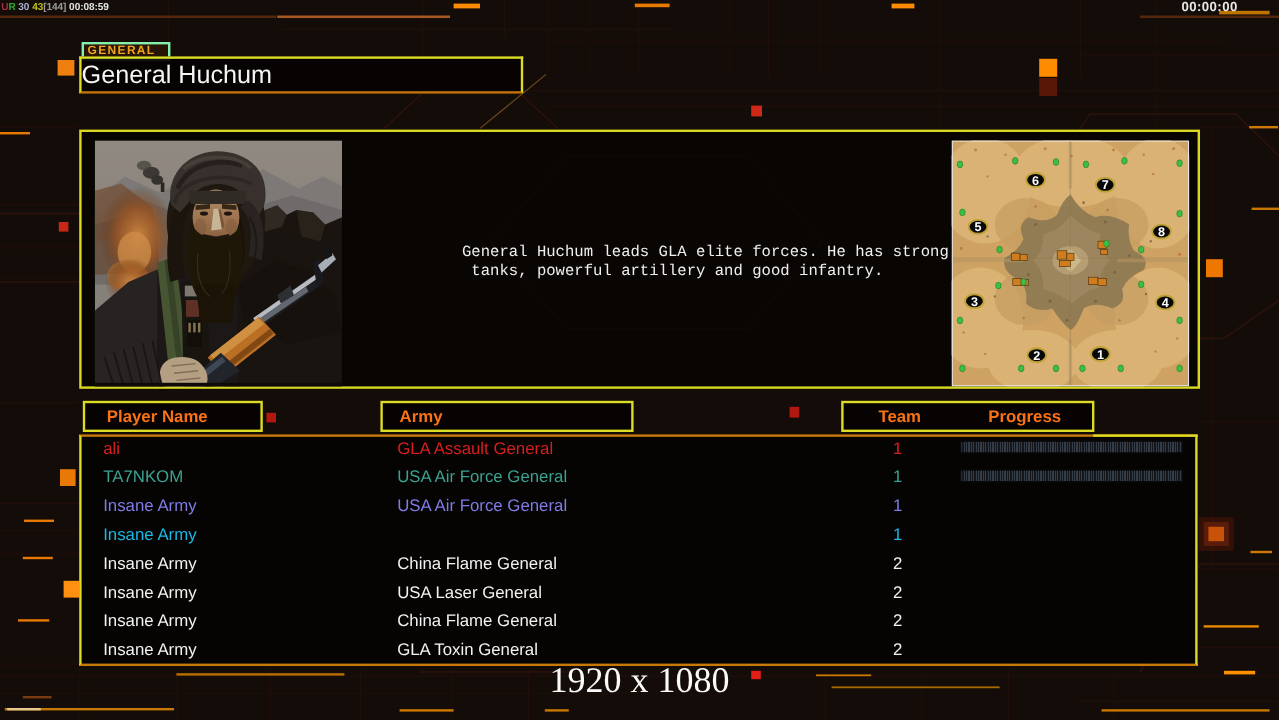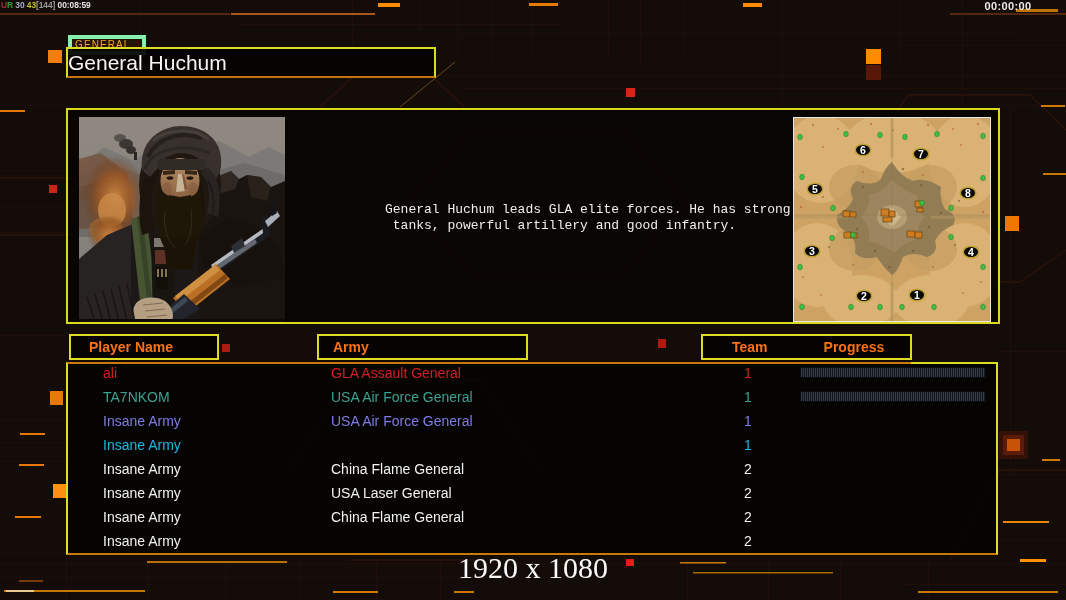--- a/index.html
+++ b/index.html
@@ -1,28 +1,28 @@
 <!DOCTYPE html>
 <html><head>
 <meta charset="utf-8">
 <style>
 html,body{margin:0;padding:0;}
 body{width:1066px;height:600px;background:#130c08;overflow:hidden;position:relative;font-family:"Liberation Sans",sans-serif;}
 .abs{position:absolute;}
-#gentab{left:68px;top:35px;width:67px;height:12px;border:4px solid #86efac;background:#261505;color:#f2a51c;font-size:10px;font-weight:normal;letter-spacing:1.1px;line-height:12px;padding-left:3px;}
+#gentab{left:68px;top:35px;width:67px;height:12px;border:2px solid #86efac;background:#261505;color:#f2a51c;font-size:10px;font-weight:bold;letter-spacing:1.1px;line-height:12px;padding-left:3px;}
 #titlebox{left:66px;top:47px;width:366px;height:27px;border:2px solid #dcdc26;border-bottom-color:#c27408;background:rgba(5,3,2,0.92);color:#f5f5f5;font-size:21px;line-height:28px;}
 #mainpanel{left:66px;top:108px;width:930px;height:212px;border:2px solid #d9d922;background:rgba(7,4,2,0.78);}
 #desc{left:385px;top:202px;width:330px;color:#efefef;font-size:13px;line-height:15.5px;white-space:pre;font-family:Liberation Mono, monospace;}
 #hdr1{left:69px;top:334px;width:146px;height:22px;}
 #hdr2{left:317px;top:334px;width:207px;height:22px;}
 #hdr3{left:701px;top:334px;width:207px;height:22px;}
 .hdr{border:2px solid #dcdc26;background:rgba(5,3,2,0.92);color:#f97316;font-size:14px;font-weight:bold;line-height:22px;}
 #tbody{left:66px;top:362px;width:928px;height:189px;border:2px solid #dcdc26;border-top-color:#c97a06;border-bottom-color:#c97a06;background:rgba(5,3,1,0.88);}
 .row{position:absolute;left:0;width:1066px;height:24px;font-size:14px;line-height:24px;}
-.pn{position:absolute;left:103px;text-align:right;}
+.pn{position:absolute;left:86px;text-align:right;}
 .ar{position:absolute;left:331px;}
 .tm{position:absolute;left:736px;width:24px;text-align:center;}
 .bar{position:absolute;left:800px;top:6px;width:186px;height:11px;background:repeating-linear-gradient(90deg,#343c46 0px,#343c46 1px,#14171c 1px,#14171c 2px);border:1px solid #090b0e;box-sizing:border-box;}
 #res{left:458px;top:551px;width:180px;color:#fafafa;font-size:30px;font-family:"Liberation Serif",serif;}
 #fps{left:1px;top:0px;font-size:8.4px;font-weight:bold;letter-spacing:-0.05px;}
 #clock{left:958px;top:0px;width:100px;text-align:center;color:#e8e8e8;font-size:11px;font-weight:bold;letter-spacing:0.35px;}
 </style>
 </head>
 <body>
 <svg id="bgsvg" class="abs" style="left:0;top:0" width="1066" height="600" viewBox="0 0 1066 600">
@@ -348,18 +348,19 @@
       <span class="ar">USA Laser General</span>
       <span class="tm">2</span>
     </div>
 <div class="row" style="top:505px;color:#f2f2f2">
       <span class="pn">Insane Army</span>
       <span class="ar">China Flame General</span>
       <span class="tm">2</span>
     </div>
 <div class="row" style="top:529px;color:#f2f2f2">
       <span class="pn">Insane Army</span>
+      <span class="ar">GLA Toxin General</span>
       <span class="tm">2</span>
     </div>
 </div>
 <div id="res" class="abs">1920 x 1080</div>
 <div id="fps" class="abs"><span style="color:#a03038">U</span><span style="color:#2ea22e">R</span> <span style="color:#aab2d0">30</span> <span style="color:#c2c21e">43</span><span style="color:#9a9a9a">[144]</span> <span style="color:#e6e6e6">00:08:59</span></div>
 <div id="clock" class="abs">00:00:00</div>
 
 </body></html>

